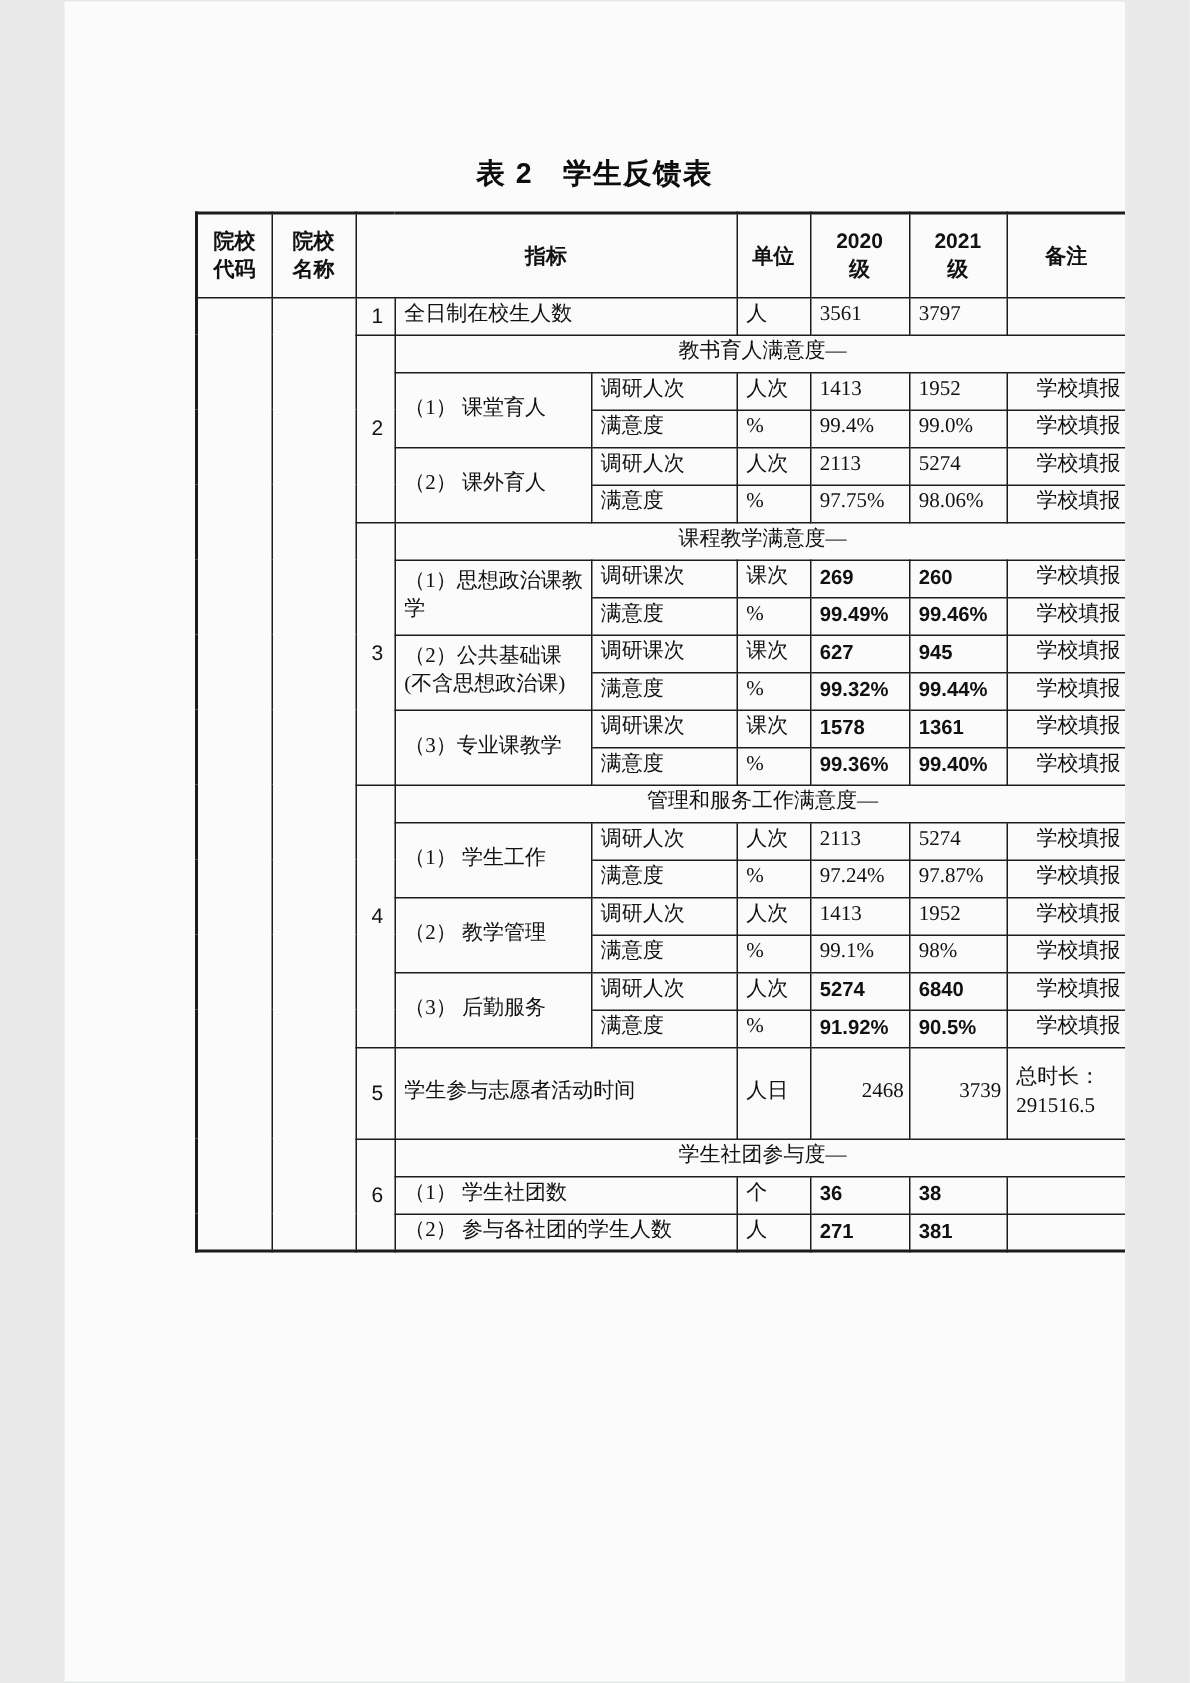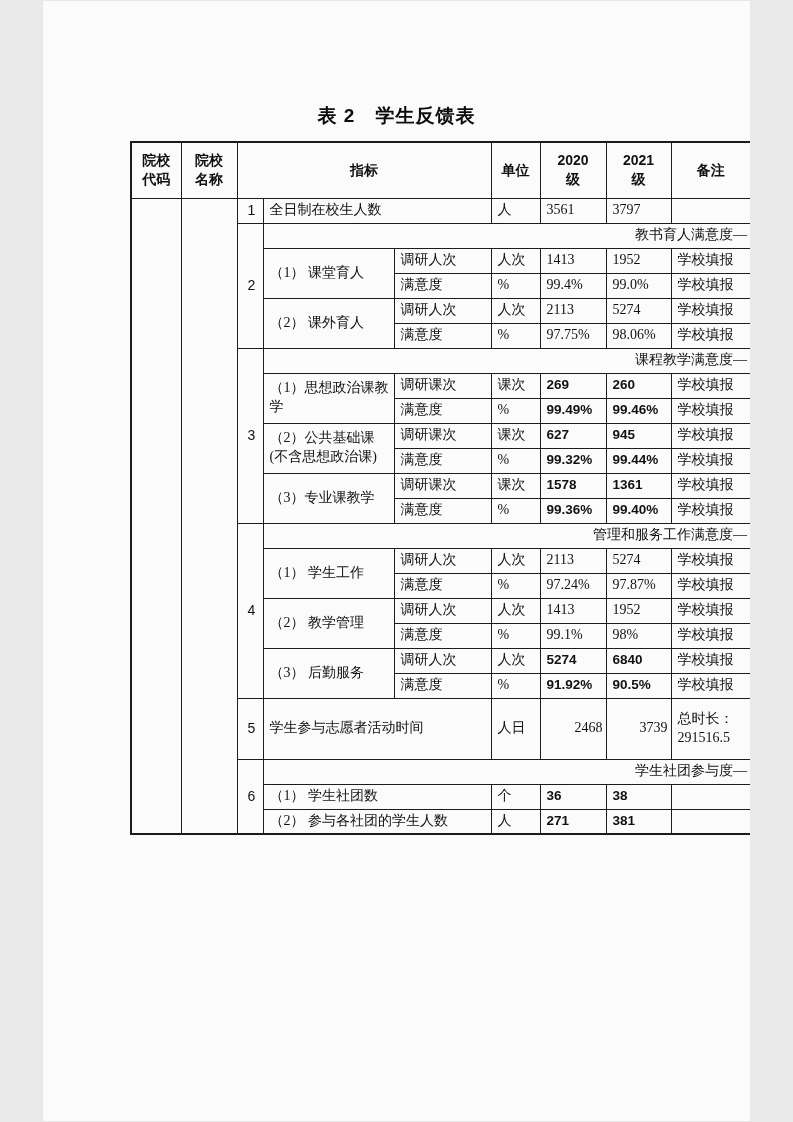--- a/index.html
+++ b/index.html
@@ -51,32 +51,32 @@
     font-size:14px;
   }
   table.fb tr{height:25px;}
   table.fb tr.tall{height:61px;}
   td.ec{background:transparent;}
   td.num{
     text-align:center;
     font-family:"Liberation Sans", sans-serif;
     padding:1px 1px;
   }
-  td.sec{text-align:right;}
+  td.sec{text-align:center;}
   td.lbl{text-align:left;}
   td.sub{text-align:left;}
   td.unit{text-align:left;}
   td.val{text-align:left;padding-left:8px;}
   td.val.b{
     font-family:"Liberation Sans", sans-serif;
     font-weight:bold;
     font-size:13.5px;
   }
   td.val.c{text-align:right;padding-left:3px;}
-  td.rmk{text-align:left;padding:1px 2px;}
+  td.rmk{text-align:right;padding:1px 2px;}
   td.rmkl{
     text-align:left;
     white-space:pre-line;
     padding:2px 2px 2px 5px;
     line-height:1.7;
   }
   .footer{
     position:absolute;
     top:1041px;left:119px;
     display:flex;

